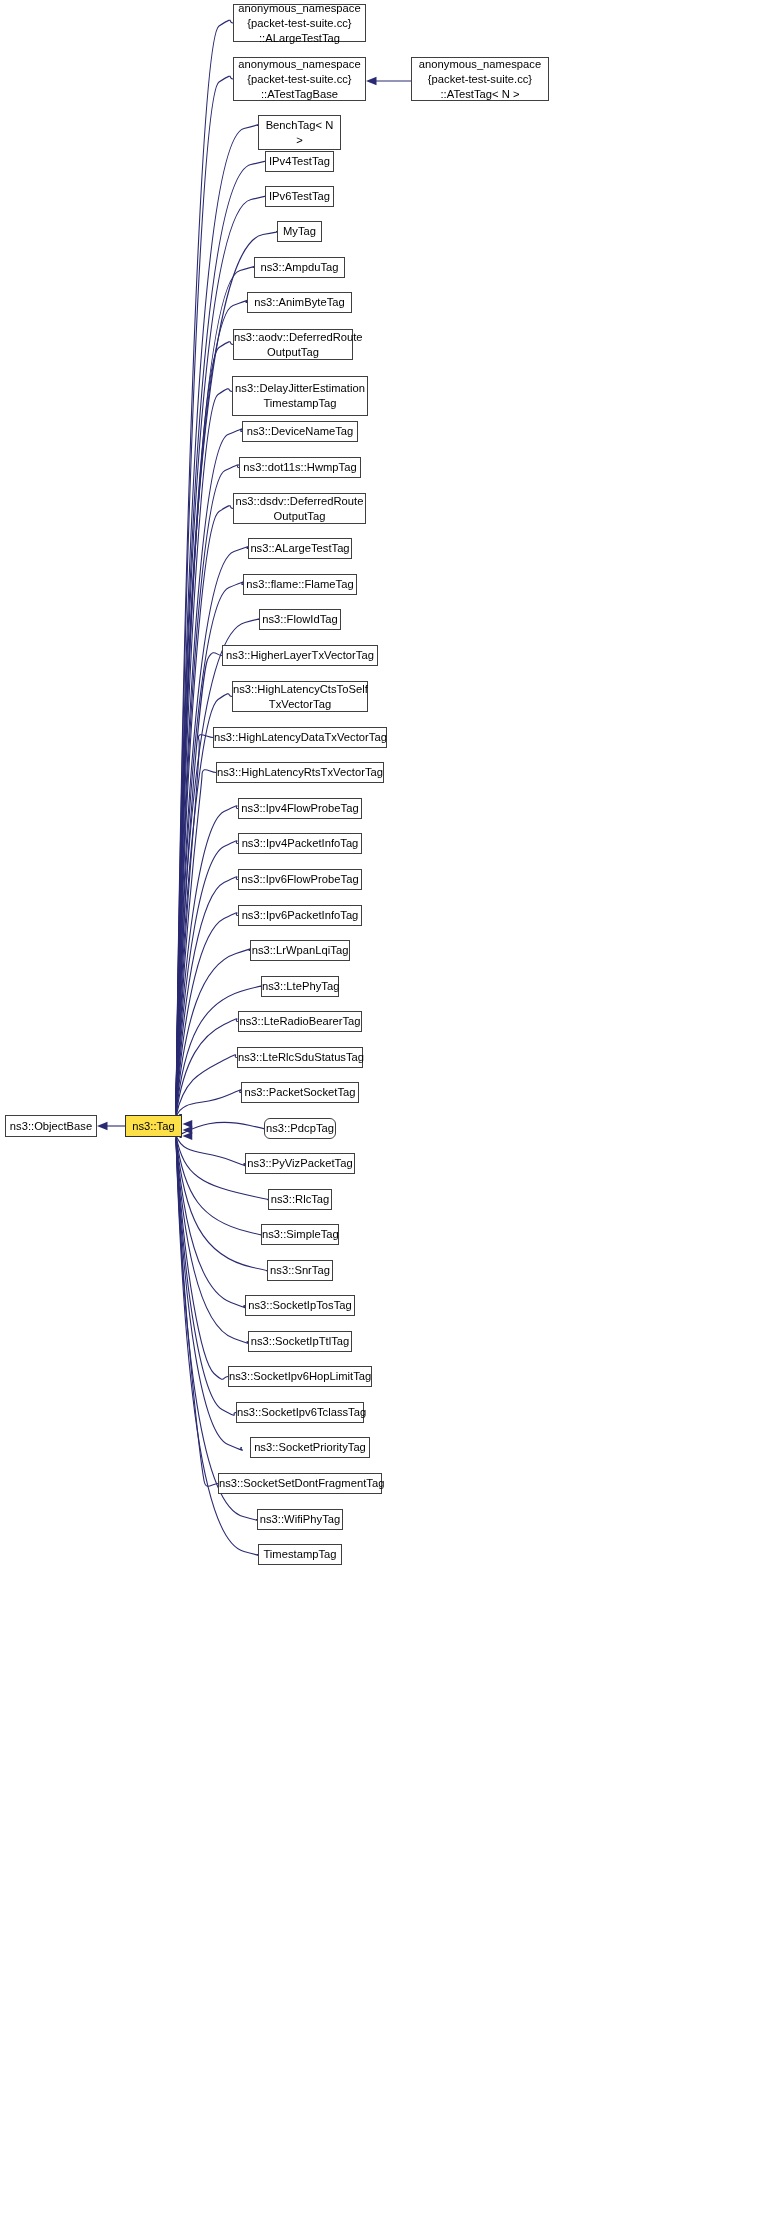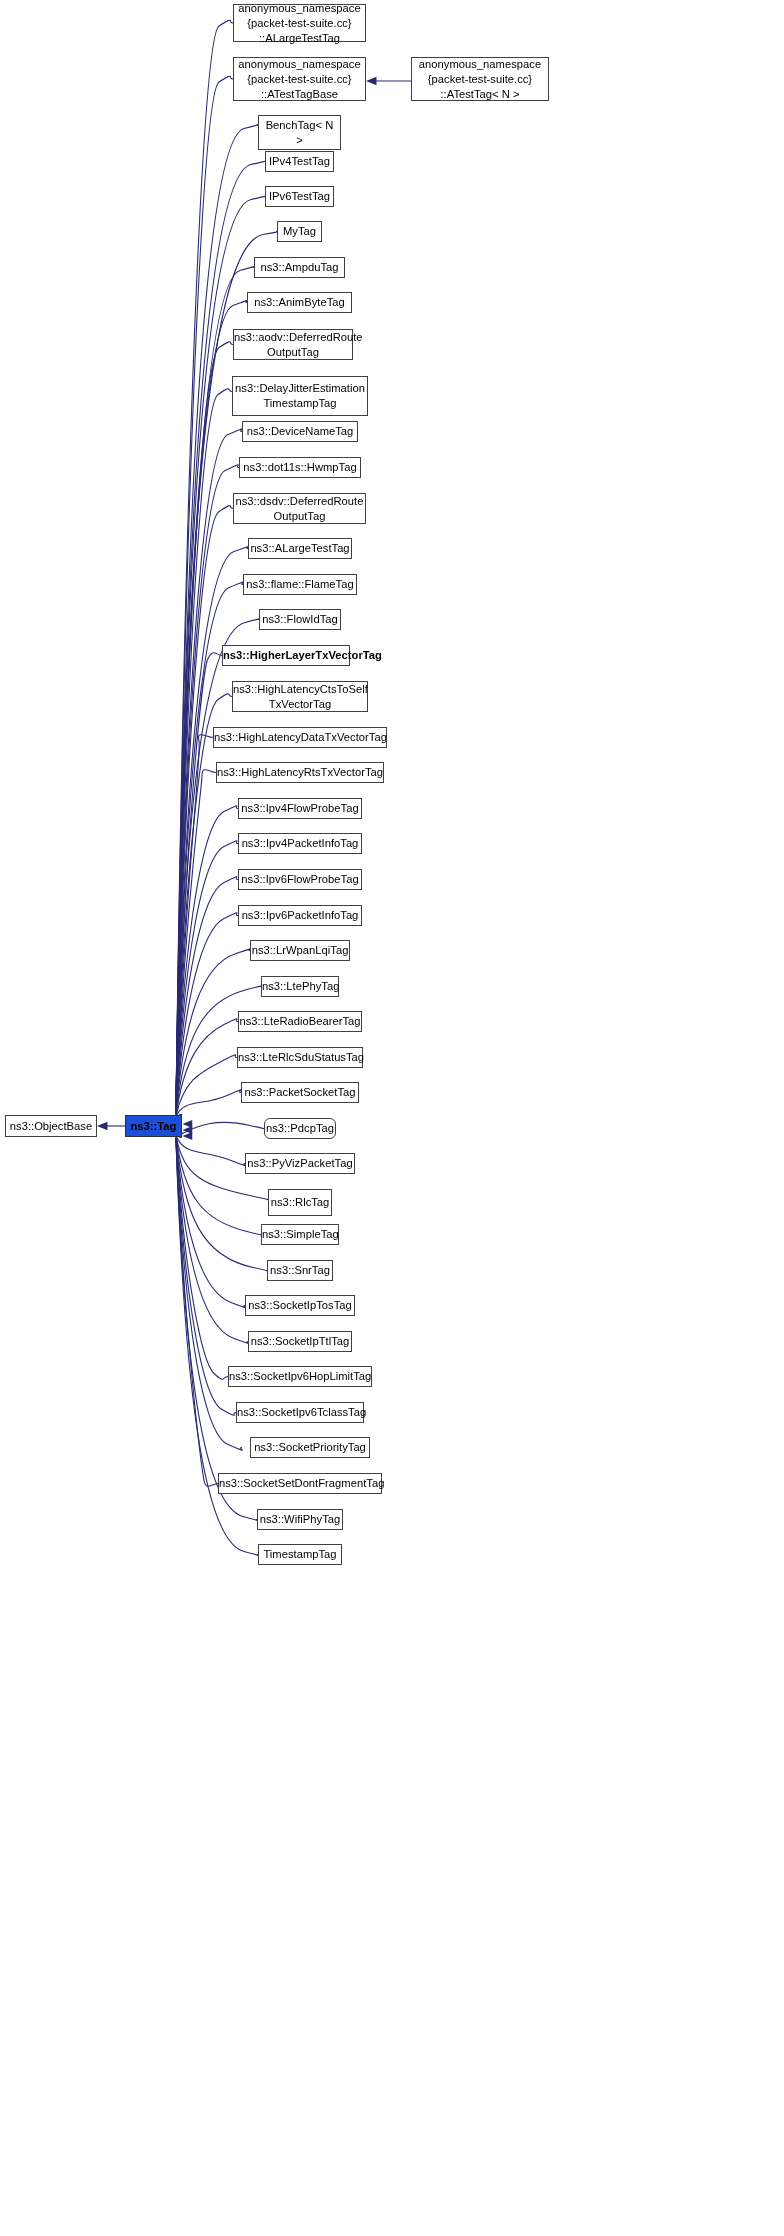--- a/index.html
+++ b/index.html
@@ -145,21 +145,21 @@
       <polygon points="180,1127 173.70940358772305,1135.4083825304185 181.2436250327778,1137.4271710822184" fill="#2a2a72"></polygon>
       <path d="M176,1140.2466666666667 C184,1356.6716666666666 202,1505.5 243,1516.5 S251,1519.5 257,1519.5" fill="none" stroke="#2a2a72" stroke-width="1.1"></path>
       <polygon points="180,1127 173.70940358772305,1135.4083825304185 181.2436250327778,1137.4271710822184" fill="#2a2a72"></polygon>
       <path d="M176,1140.7133333333334 C184,1376.3883333333333 202,1540.5 244,1551.5 S252,1554.5 258,1554.5" fill="none" stroke="#2a2a72" stroke-width="1.1"></path>
       <polygon points="180,1127 173.70940358772305,1135.4083825304185 181.2436250327778,1137.4271710822184" fill="#2a2a72"></polygon>
       <polygon points="182.5,1124 192.25,1119.97 192.25,1128.03" fill="#2a2a72"></polygon>
       <polygon points="182.5,1130 192.25,1125.97 192.25,1134.03" fill="#2a2a72"></polygon>
       <polygon points="182.5,1136 192.25,1131.97 192.25,1140.03" fill="#2a2a72"></polygon>
     </svg>
 <div class="node" style="left: 5px; top: 1115px; width: 92px; height: 22px;"><span class="node-label">ns3::ObjectBase</span></div>
-    <div class="node root" style="left: 125px; top: 1115px; width: 57px; height: 22px; background: #1d4ed8; font-weight: bold;"><span class="node-label">ns3::Tag</span></div>
+    <div class="node root" style="left: 125px; top: 1115px; width: 57px; height: 22px; background: #fde047;"><span class="node-label">ns3::Tag</span></div>
     <div class="node" style="left: 411px; top: 57px; width: 138px; height: 44px;"><span class="node-label">anonymous_namespace
 {packet-test-suite.cc}
 ::ATestTag&lt; N &gt;</span></div>
     <div class="node" style="left: 233px; top: 4px; width: 133px; height: 38px;"><span class="node-label">anonymous_namespace
 {packet-test-suite.cc}
 ::ALargeTestTag</span></div>
     <div class="node" style="left: 233px; top: 57px; width: 133px; height: 44px;"><span class="node-label">anonymous_namespace
 {packet-test-suite.cc}
 ::ATestTagBase</span></div>
     <div class="node" style="left: 258px; top: 115px; width: 83px; height: 35px;"><span class="node-label">BenchTag&lt; N &gt;</span></div>
@@ -172,37 +172,37 @@
 OutputTag</span></div>
     <div class="node" style="left: 232px; top: 376px; width: 136px; height: 40px;"><span class="node-label">ns3::DelayJitterEstimation
 TimestampTag</span></div>
     <div class="node" style="left: 242px; top: 421px; width: 116px; height: 21px;"><span class="node-label">ns3::DeviceNameTag</span></div>
     <div class="node" style="left: 239px; top: 457px; width: 122px; height: 21px;"><span class="node-label">ns3::dot11s::HwmpTag</span></div>
     <div class="node" style="left: 233px; top: 493px; width: 133px; height: 31px;"><span class="node-label">ns3::dsdv::DeferredRoute
 OutputTag</span></div>
     <div class="node" style="left: 248px; top: 538px; width: 104px; height: 21px;"><span class="node-label">ns3::ALargeTestTag</span></div>
     <div class="node" style="left: 243px; top: 574px; width: 114px; height: 21px;"><span class="node-label">ns3::flame::FlameTag</span></div>
     <div class="node" style="left: 259px; top: 609px; width: 82px; height: 21px;"><span class="node-label">ns3::FlowIdTag</span></div>
-    <div class="node" style="left: 222px; top: 645px; width: 128px; height: 21px; font-weight: bold;"><span class="node-label">ns3::HigherLayerTxVectorTag</span></div>
+    <div class="node" style="left: 222px; top: 645px; width: 156px; height: 21px;"><span class="node-label">ns3::HigherLayerTxVectorTag</span></div>
     <div class="node" style="left: 232px; top: 681px; width: 136px; height: 31px;"><span class="node-label">ns3::HighLatencyCtsToSelf
 TxVectorTag</span></div>
     <div class="node" style="left: 213px; top: 727px; width: 174px; height: 21px;"><span class="node-label">ns3::HighLatencyDataTxVectorTag</span></div>
     <div class="node" style="left: 216px; top: 762px; width: 168px; height: 21px;"><span class="node-label">ns3::HighLatencyRtsTxVectorTag</span></div>
     <div class="node" style="left: 238px; top: 798px; width: 124px; height: 21px;"><span class="node-label">ns3::Ipv4FlowProbeTag</span></div>
     <div class="node" style="left: 238px; top: 833px; width: 124px; height: 21px;"><span class="node-label">ns3::Ipv4PacketInfoTag</span></div>
     <div class="node" style="left: 238px; top: 869px; width: 124px; height: 21px;"><span class="node-label">ns3::Ipv6FlowProbeTag</span></div>
     <div class="node" style="left: 238px; top: 905px; width: 124px; height: 21px;"><span class="node-label">ns3::Ipv6PacketInfoTag</span></div>
     <div class="node" style="left: 250px; top: 940px; width: 100px; height: 21px;"><span class="node-label">ns3::LrWpanLqiTag</span></div>
     <div class="node" style="left: 261px; top: 976px; width: 78px; height: 21px;"><span class="node-label">ns3::LtePhyTag</span></div>
     <div class="node" style="left: 238px; top: 1011px; width: 124px; height: 21px;"><span class="node-label">ns3::LteRadioBearerTag</span></div>
     <div class="node" style="left: 237px; top: 1047px; width: 126px; height: 21px;"><span class="node-label">ns3::LteRlcSduStatusTag</span></div>
     <div class="node" style="left: 241px; top: 1082px; width: 118px; height: 21px;"><span class="node-label">ns3::PacketSocketTag</span></div>
     <div class="node" style="left: 264px; top: 1118px; width: 72px; height: 21px; border-radius: 6px;"><span class="node-label">ns3::PdcpTag</span></div>
     <div class="node" style="left: 245px; top: 1153px; width: 110px; height: 21px;"><span class="node-label">ns3::PyVizPacketTag</span></div>
-    <div class="node" style="left: 268px; top: 1189px; width: 64px; height: 27px;"><span class="node-label">ns3::RlcTag</span></div>
+    <div class="node" style="left: 268px; top: 1189px; width: 64px; height: 21px;"><span class="node-label">ns3::RlcTag</span></div>
     <div class="node" style="left: 261px; top: 1224px; width: 78px; height: 21px;"><span class="node-label">ns3::SimpleTag</span></div>
     <div class="node" style="left: 267px; top: 1260px; width: 66px; height: 21px;"><span class="node-label">ns3::SnrTag</span></div>
     <div class="node" style="left: 245px; top: 1295px; width: 110px; height: 21px;"><span class="node-label">ns3::SocketIpTosTag</span></div>
     <div class="node" style="left: 248px; top: 1331px; width: 104px; height: 21px;"><span class="node-label">ns3::SocketIpTtlTag</span></div>
     <div class="node" style="left: 228px; top: 1366px; width: 144px; height: 21px;"><span class="node-label">ns3::SocketIpv6HopLimitTag</span></div>
     <div class="node" style="left: 236px; top: 1402px; width: 128px; height: 21px;"><span class="node-label">ns3::SocketIpv6TclassTag</span></div>
     <div class="node" style="left: 242px; top: 1437px; width: 120px; height: 21px; margin-left: 8px;"><span class="node-label">ns3::SocketPriorityTag</span></div>
     <div class="node" style="left: 218px; top: 1473px; width: 164px; height: 21px;"><span class="node-label">ns3::SocketSetDontFragmentTag</span></div>
     <div class="node" style="left: 257px; top: 1509px; width: 86px; height: 21px;"><span class="node-label">ns3::WifiPhyTag</span></div>
     <div class="node" style="left: 258px; top: 1544px; width: 84px; height: 21px;"><span class="node-label">TimestampTag</span></div>

